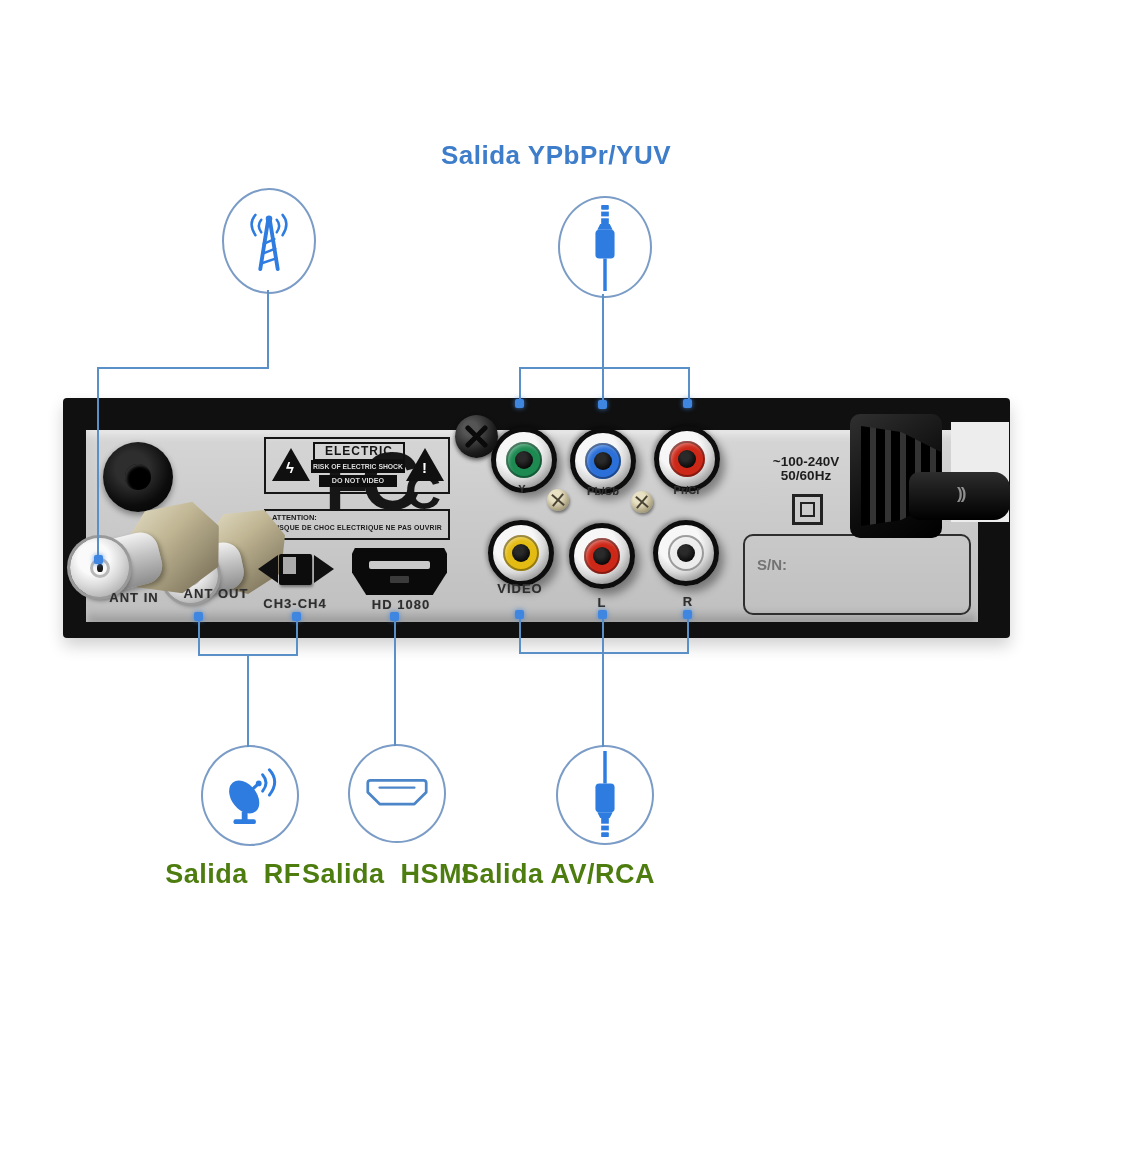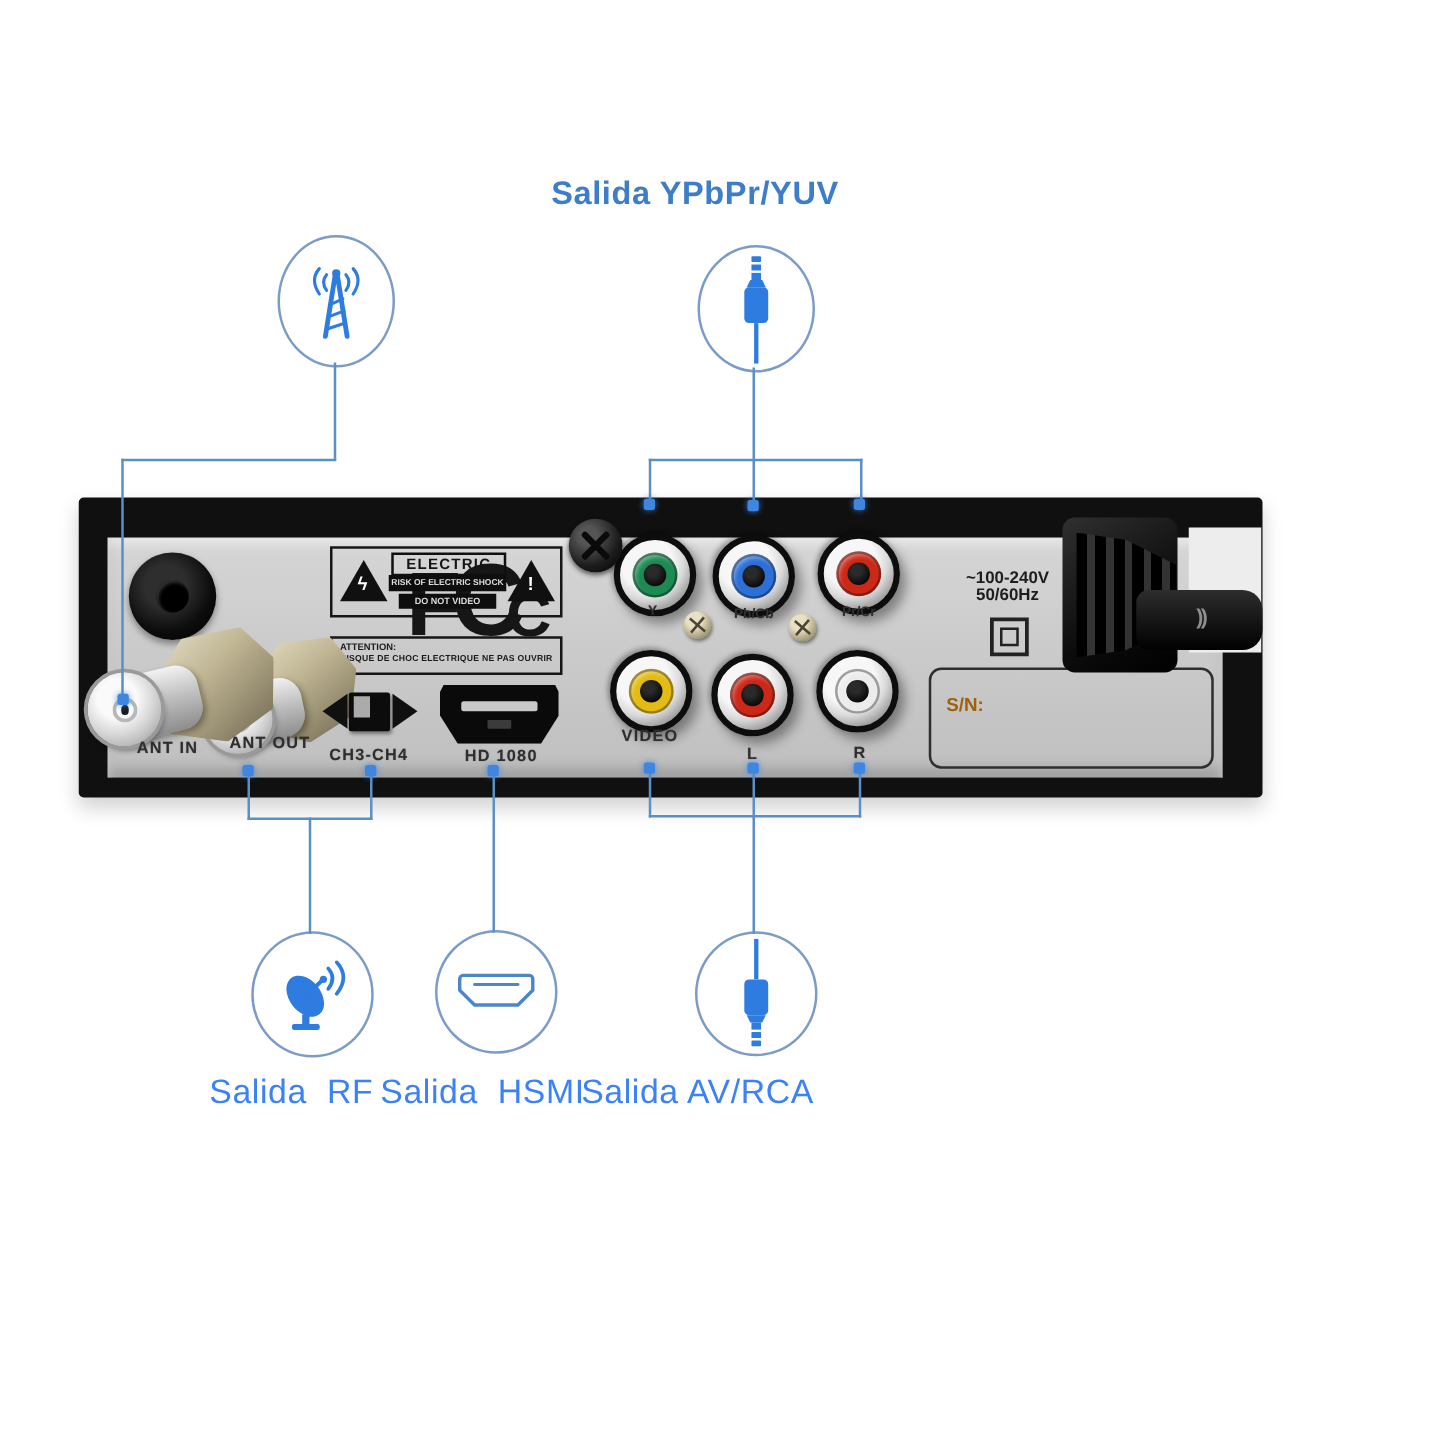--- a/index.html
+++ b/index.html
@@ -6,22 +6,22 @@
   .stage{position:relative;width:1148px;height:1152px;background:#ffffff;overflow:hidden;
          font-family:"Liberation Sans","DejaVu Sans",sans-serif;}
   
   .cl{position:absolute;background:#5b8fc7;z-index:6;}
   .dot{position:absolute;width:9px;height:9px;border-radius:2px;background:#3f86e0;
        box-shadow:0 0 5px rgba(63,134,224,.85);z-index:7;}
   .ocircle{position:absolute;border:2px solid #7b9cc6;border-radius:50%;background:#fff0;z-index:5;
            display:flex;align-items:center;justify-content:center;}
   .toplabel{position:absolute;transform:translate(-50%,-50%);color:#3e7dc9;font-size:26px;
             font-weight:700;letter-spacing:.5px;white-space:pre;z-index:5;}
-  .botlabel{position:absolute;transform:translate(-50%,-50%);color:#3b82f6;font-size:27px;
-            font-weight:400;letter-spacing:.5px;white-space:pre;z-index:5;}
+  .botlabel{position:absolute;transform:translate(-50%,-50%);color:#4d7c0f;font-size:27px;
+            font-weight:700;letter-spacing:.5px;white-space:pre;z-index:5;}
   
   .device{position:absolute;left:63px;top:398px;width:947px;height:240px;background:#101010;
           border-radius:4px;box-shadow:0 8px 16px rgba(0,0,0,.18);z-index:1;}
   .panel{position:absolute;left:23px;top:32px;width:892px;height:192px;
          background:linear-gradient(180deg,#d6d6d6 0%,#cbcbcb 45%,#bfbfbf 100%);
          box-shadow:inset 0 5px 9px rgba(255,255,255,.5), inset 0 -7px 10px rgba(0,0,0,.18);}
   .jackdark{position:absolute;left:40px;top:44px;width:70px;height:70px;border-radius:50%;
             background:radial-gradient(circle at 42% 38%, #2e2e2e 0 28%, #0c0c0c 62%, #000 100%);
             box-shadow:0 3px 6px rgba(0,0,0,.4);}
   .jackdark:after{content:"";position:absolute;left:22px;top:22px;width:26px;height:26px;border-radius:50%;
@@ -81,21 +81,21 @@
   .hdmi{position:absolute;left:289px;top:150px;width:95px;height:47px;background:#0a0a0a;
         clip-path:polygon(3% 0%,97% 0%,100% 12%,100% 52%,85% 100%,15% 100%,0% 52%,0% 12%);
         box-shadow:2px 3px 5px rgba(0,0,0,.4);}
   .hdmi .slot{position:absolute;left:17px;top:13px;width:61px;height:8px;background:#c9c9c9;border-radius:2px;}
   .hdmi .tab{position:absolute;left:38px;top:28px;width:19px;height:7px;background:#3b3b3b;border-radius:1px;}
   .pwr{position:absolute;left:678px;top:57px;width:130px;text-align:center;color:#1d1d1d;
        font-size:13.5px;font-weight:700;line-height:14px;}
   .sqsym{position:absolute;left:729px;top:96px;width:25px;height:25px;border:3px solid #222;}
   .sqsym span{position:absolute;left:5px;top:5px;width:11px;height:11px;border:2px solid #222;display:block;}
   .snbox{position:absolute;left:680px;top:136px;width:224px;height:77px;border:2px solid #2e2e2e;border-radius:10px;}
-  .snbox span{position:absolute;left:12px;top:20px;font-size:15px;font-weight:700;color:#a16207;}
+  .snbox span{position:absolute;left:12px;top:20px;font-size:15px;font-weight:700;color:#737373;}
   .notch{position:absolute;left:888px;top:24px;width:58px;height:100px;background:#ededed;}
   .mount{position:absolute;left:787px;top:16px;width:92px;height:124px;border-radius:10px;
          background:linear-gradient(145deg,#303030 0%,#0c0c0c 60%,#000 100%);}
   .ribs{position:absolute;left:798px;top:28px;width:80px;height:100px;
         background:repeating-linear-gradient(90deg,#000 0 9px,#333 9px 15px);
         clip-path:polygon(0 0,50% 6%,100% 26%,100% 74%,50% 94%,0 100%);}
   .cable{position:absolute;left:846px;top:74px;width:101px;height:48px;border-radius:10px 16px 16px 10px;
          background:linear-gradient(180deg,#2d2d2d 0%,#141414 55%,#000 100%);}
   .cable span{position:absolute;left:48px;top:12px;color:#8f8f8f;font-size:17px;font-weight:700;letter-spacing:-2px;}
   svg{display:block;}

